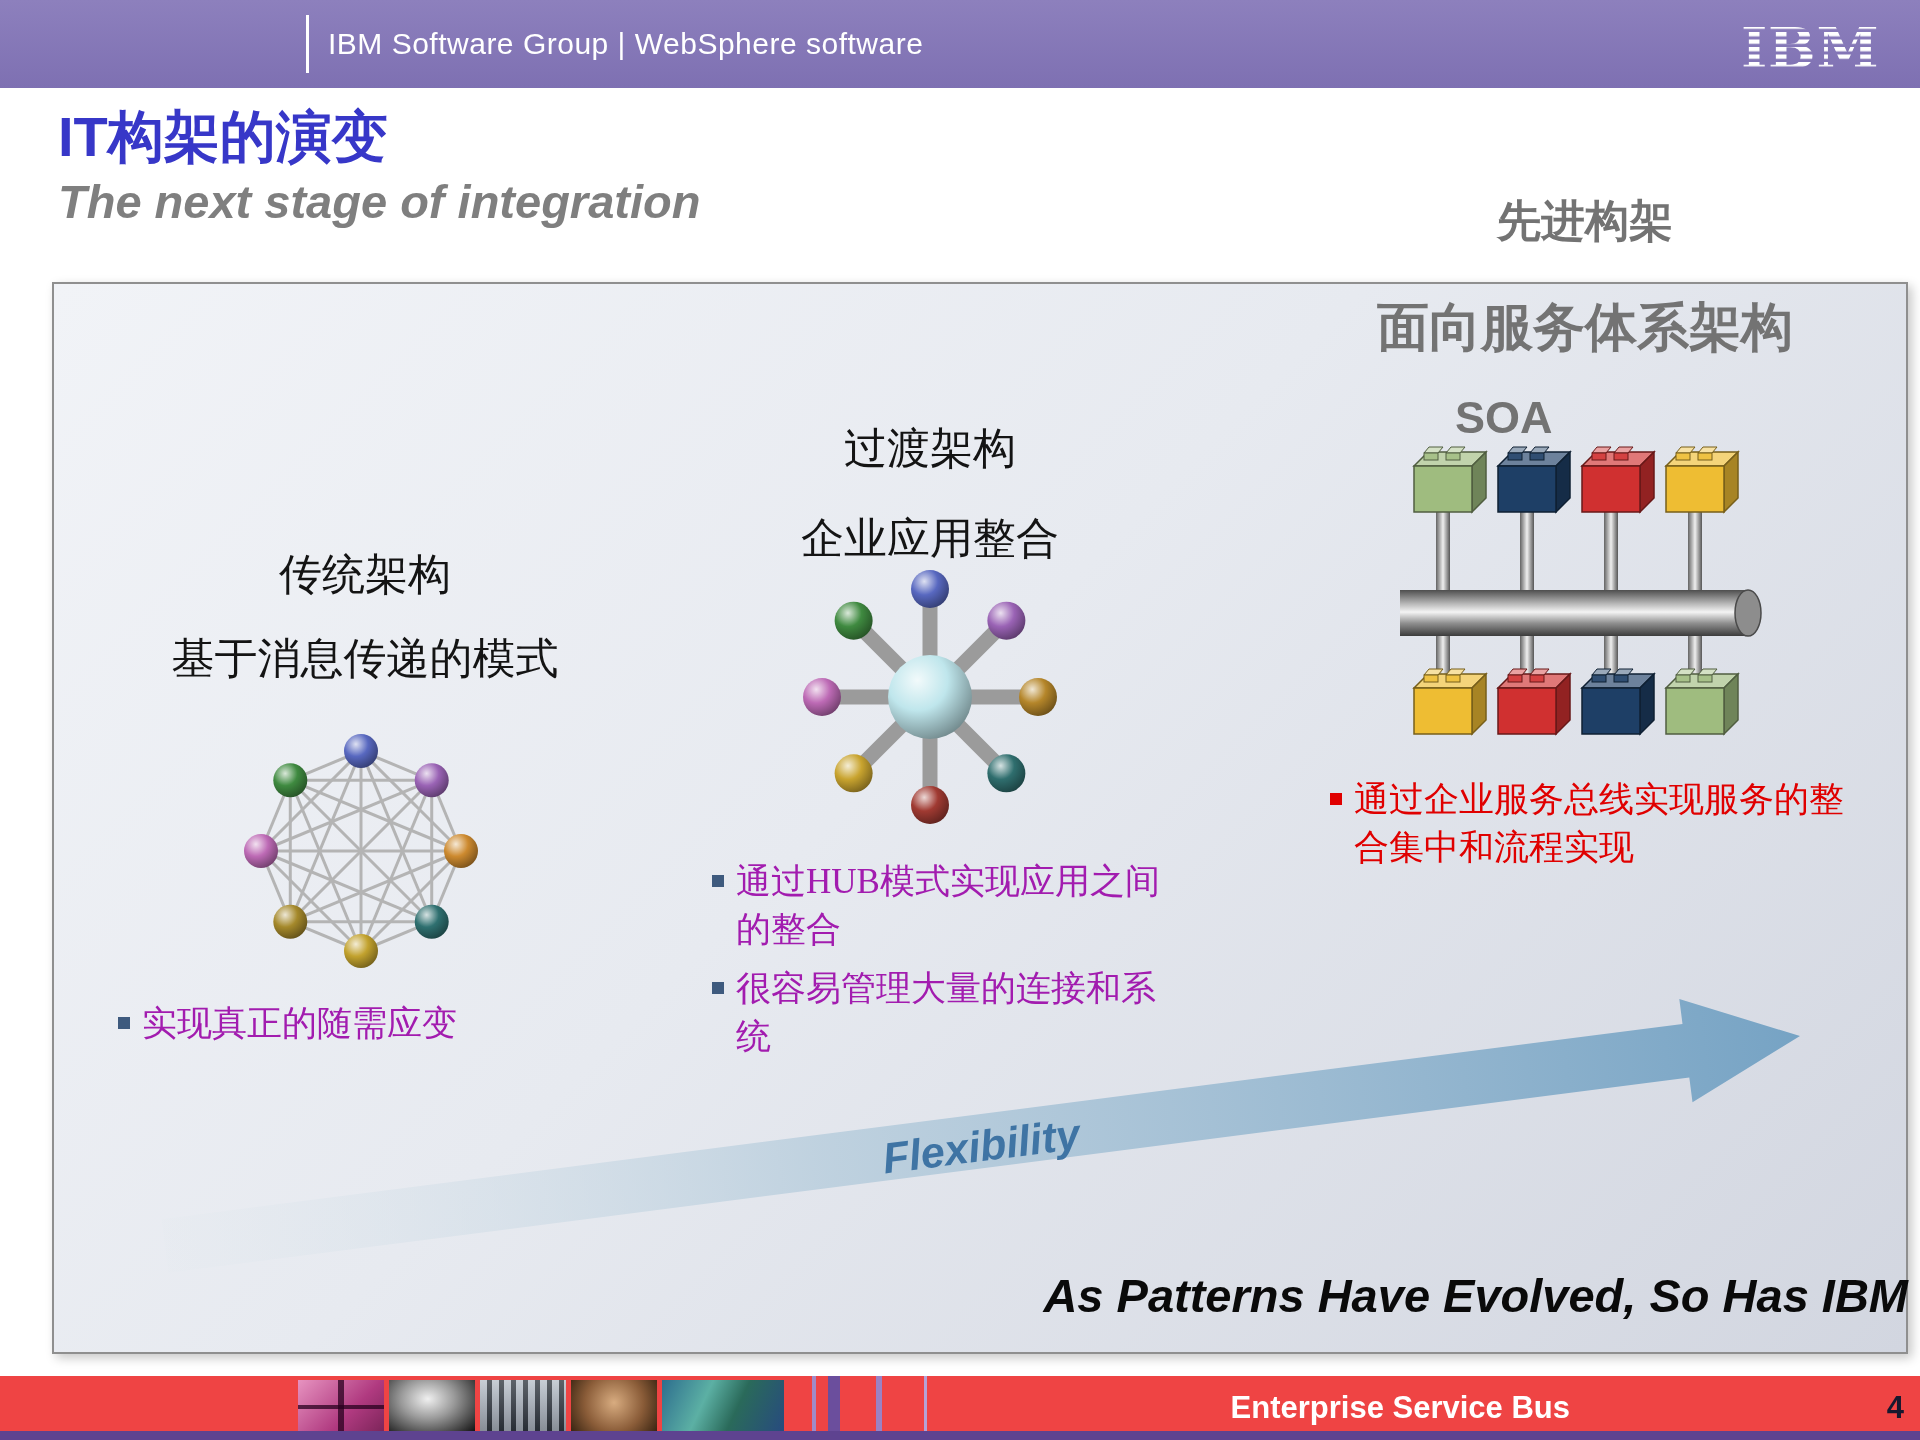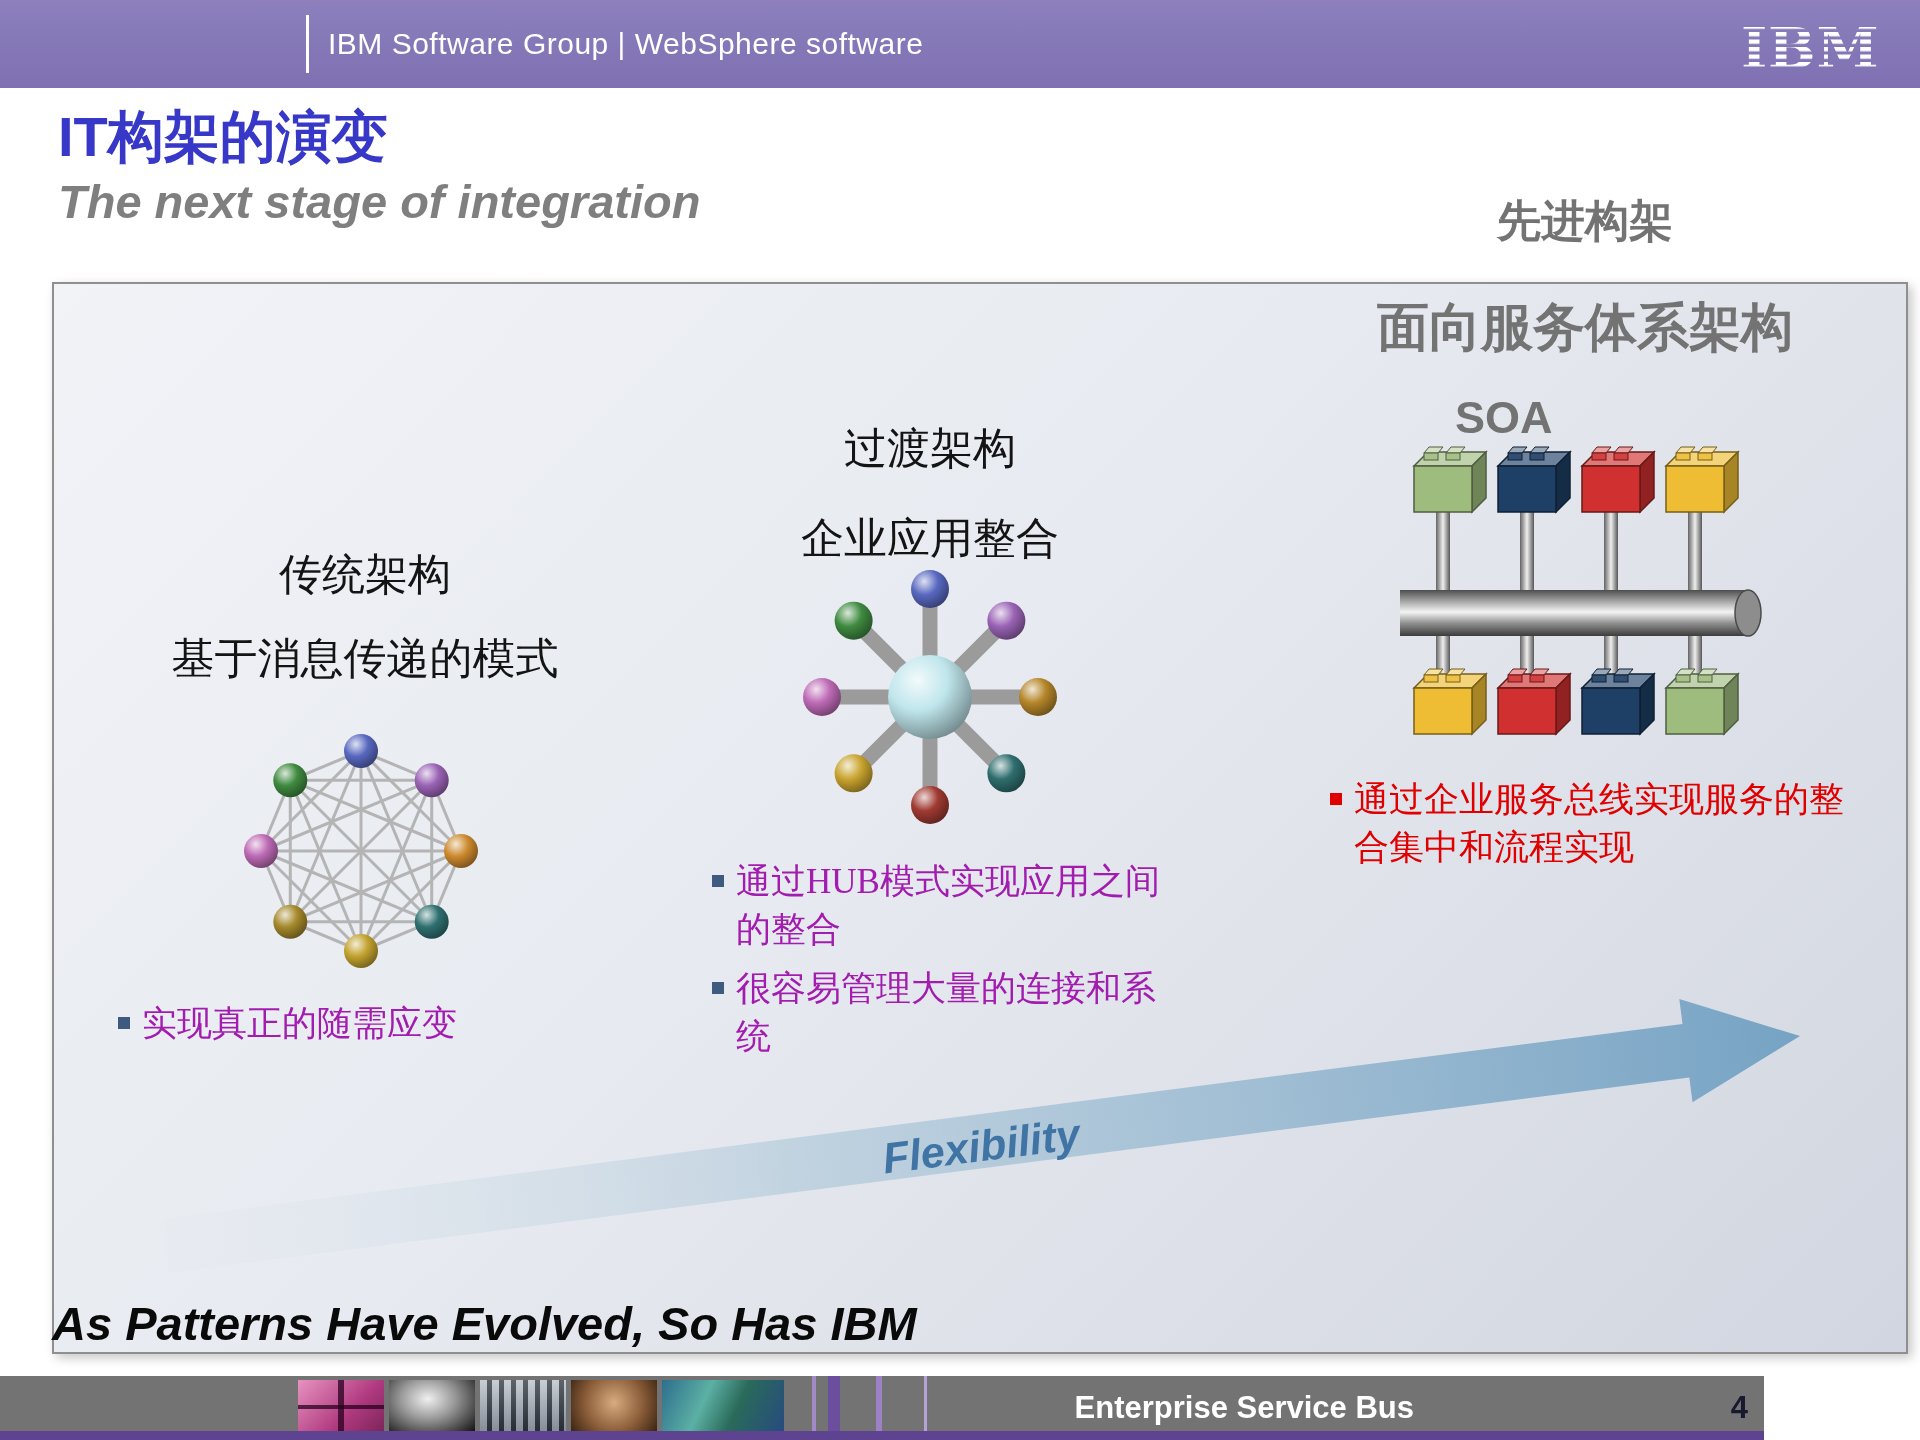--- a/index.html
+++ b/index.html
@@ -49,25 +49,25 @@
   .bullet{display:flex;margin-bottom:10px;}
   .bullet .sq{flex:0 0 12px;width:12px;height:12px;margin:17px 12px 0 0;background:#3e5a7e;}
   .bullet .txt{font-family:"Liberation Serif",serif;font-size:35px;line-height:1.38;color:#a21caf;width:425px;}
   .adv-bullets .sq{background:#e00000;}
   .adv-bullets .txt{color:#e00000;width:500px;}
 
   
   .arrow-svg{position:absolute;left:60px;top:988px;}
   .flex-label{position:absolute;left:882px;top:1122px;font-size:43px;font-weight:bold;font-style:italic;
     color:#3f74a4;transform:rotate(-7.3deg);}
-  .caption{position:absolute;left:52px;top:1268px;width:1856px;text-align:left;
-    font-size:47px;font-weight:bold;font-style:italic;color:#0a0a0a;margin-top:28px;}
-
-  
-  .footer{position:absolute;left:0;top:1376px;width:1764px;height:64px;background:#737373;}
+  .caption{position:absolute;left:52px;top:1268px;width:1856px;text-align:right;
+    font-size:47px;font-weight:bold;font-style:italic;color:#0a0a0a;}
+
+  
+  .footer{position:absolute;left:0;top:1376px;width:1920px;height:64px;background:#ef4444;}
   .footer-darkstrip{position:absolute;left:0;bottom:0;width:100%;height:9px;background:#5e4390;}
   .collage{position:absolute;left:298px;top:4px;height:54px;display:flex;gap:5px;}
   .collage>div{height:54px;}
   .ph1{width:86px;background:
       linear-gradient(90deg,transparent 46%,rgba(40,0,30,.75) 47% 53%,transparent 54%),
       linear-gradient(0deg,transparent 46%,rgba(40,0,30,.75) 47% 53%,transparent 54%),
       linear-gradient(135deg,#e793c0,#b03a80 60%,#7a2458);}
   .ph2{width:86px;background:radial-gradient(ellipse at 45% 35%,#f0f0f0,#9a9a9a 40%,#141414 95%);}
   .ph3{width:86px;background:
       repeating-linear-gradient(90deg,rgba(255,255,255,.35) 0 7px,rgba(0,0,0,.45) 7px 12px),

